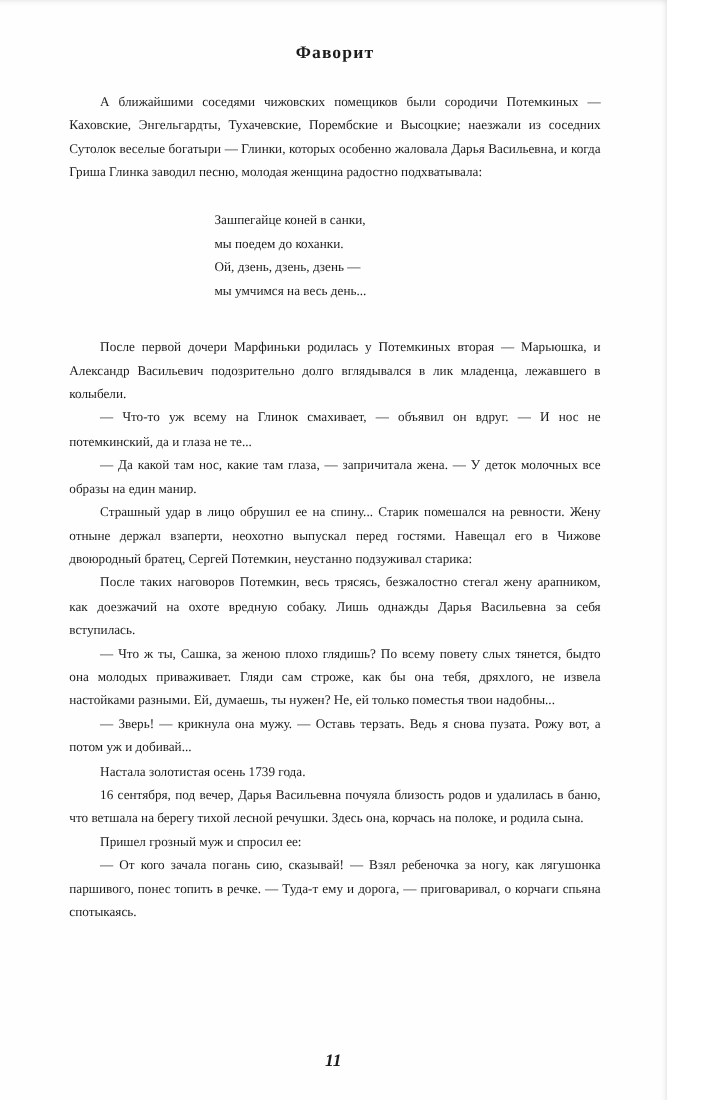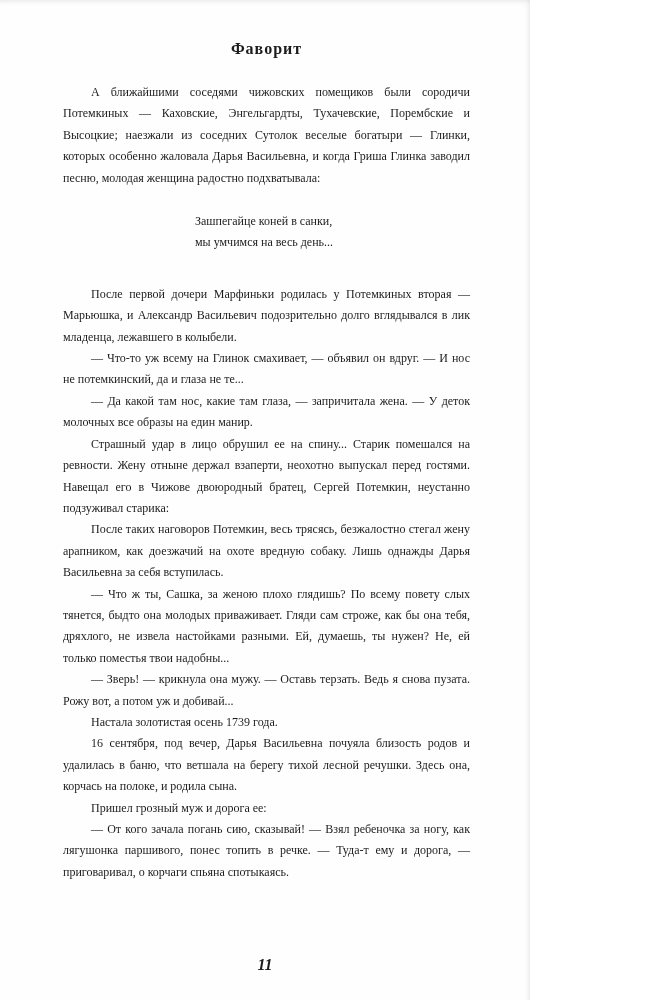--- a/index.html
+++ b/index.html
@@ -9,21 +9,21 @@
   }
   body {
     width: 647px;
     height: 1000px;
     position: relative;
     font-family: "Liberation Serif", "DejaVu Serif", serif;
     color: #1c1c1c;
   }
   .page {
     position: relative;
-    width: 530px;
+    width: 606px;
     height: 1000px;
     box-sizing: border-box;
     padding: 40px 60px 60px 63px;
     background: #fefefe;
     box-shadow: inset -3px 3px 7px -4px rgba(0,0,0,0.18);
     overflow: hidden;
   }
   .title {
     margin: 0 0 24px 0;
     text-align: center;
@@ -61,28 +61,30 @@
 </style>
 </head>
 <body>
 
 <div class="page">
   <h1 class="title">Фаворит</h1>
   <div class="content" id="content">
       <p>А ближайшими соседями чижовских помещиков были сородичи Потемкиных — Каховские, Энгельгардты, Тухачевские, Порембские и Высоцкие; наезжали из соседних Сутолок веселые богатыри — Глинки, которых особенно жаловала Дарья Васильевна, и когда Гриша Глинка заводил песню, молодая женщина радостно подхватывала:</p>
       <div class="verse">
         <div class="verse-line">Зашпегайце коней в санки,</div>
+        <div class="verse-line">мы поедем до коханки.</div>
+        <div class="verse-line">Ой, дзень, дзень, дзень —</div>
         <div class="verse-line">мы умчимся на весь день...</div>
       </div>
       <p>После первой дочери Марфиньки родилась у Потемкиных вторая — Марьюшка, и Александр Васильевич подозрительно долго вглядывался в лик младенца, лежавшего в колыбели.</p>
       <p>— Что-то уж всему на Глинок смахивает, — объявил он вдруг. — И нос не потемкинский, да и глаза не те...</p>
       <p>— Да какой там нос, какие там глаза, — запричитала жена. — У деток молочных все образы на един манир.</p>
       <p>Страшный удар в лицо обрушил ее на спину... Старик помешался на ревности. Жену отныне держал взаперти, неохотно выпускал перед гостями. Навещал его в Чижове двоюродный братец, Сергей Потемкин, неустанно подзуживал старика:</p>
       <p>После таких наговоров Потемкин, весь трясясь, безжалостно стегал жену арапником, как доезжачий на охоте вредную собаку. Лишь однажды Дарья Васильевна за себя вступилась.</p>
       <p>— Что ж ты, Сашка, за женою плохо глядишь? По всему повету слых тянется, быдто она молодых приваживает. Гляди сам строже, как бы она тебя, дряхлого, не извела настойками разными. Ей, думаешь, ты нужен? Не, ей только поместья твои надобны...</p>
       <p>— Зверь! — крикнула она мужу. — Оставь терзать. Ведь я снова пузата. Рожу вот, а потом уж и добивай...</p>
       <p>Настала золотистая осень 1739 года.</p>
       <p>16 сентября, под вечер, Дарья Васильевна почуяла близость родов и удалилась в баню, что ветшала на берегу тихой лесной речушки. Здесь она, корчась на полоке, и родила сына.</p>
-      <p>Пришел грозный муж и дорога ее:</p>
+      <p>Пришел грозный муж и спросил ее:</p>
       <p>— От кого зачала погань сию, сказывай! — Взял ребеночка за ногу, как лягушонка паршивого, понес топить в речке. — Туда-т ему и дорога, — приговаривал, о корчаги спьяна спотыкаясь.</p>
     </div>
   <div class="page-number">11</div>
 </div>
 
 </body></html>

